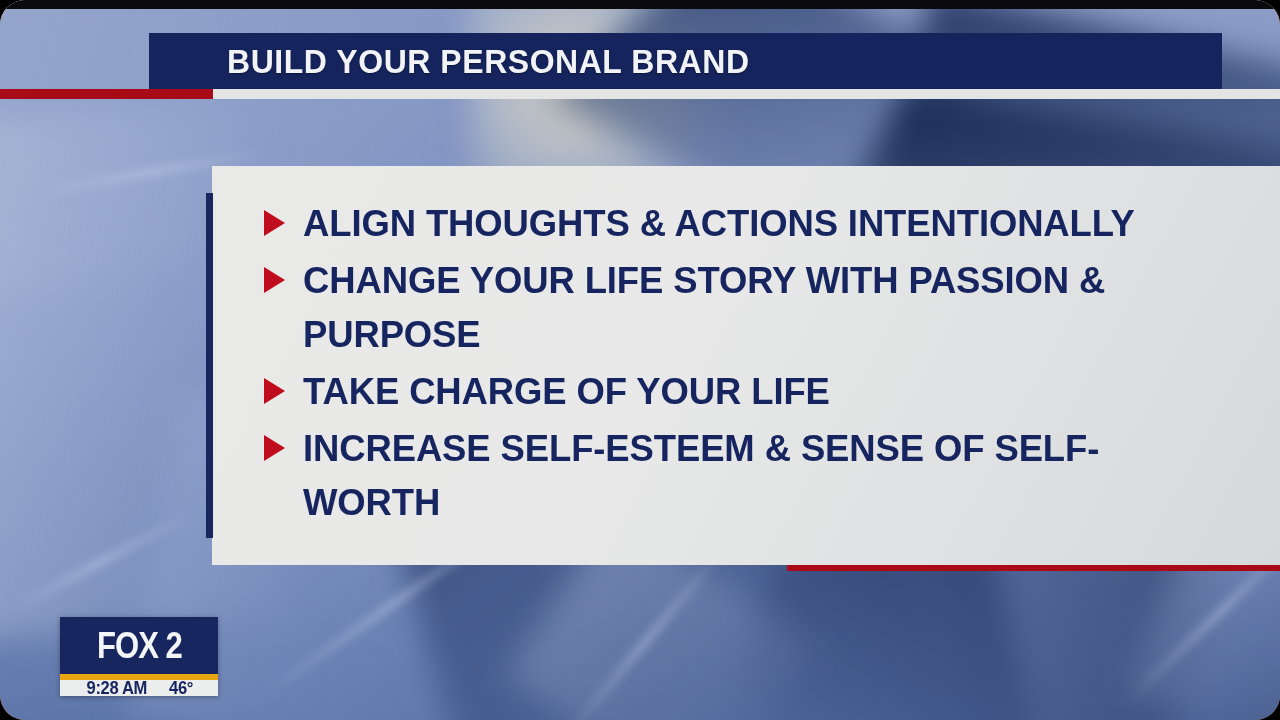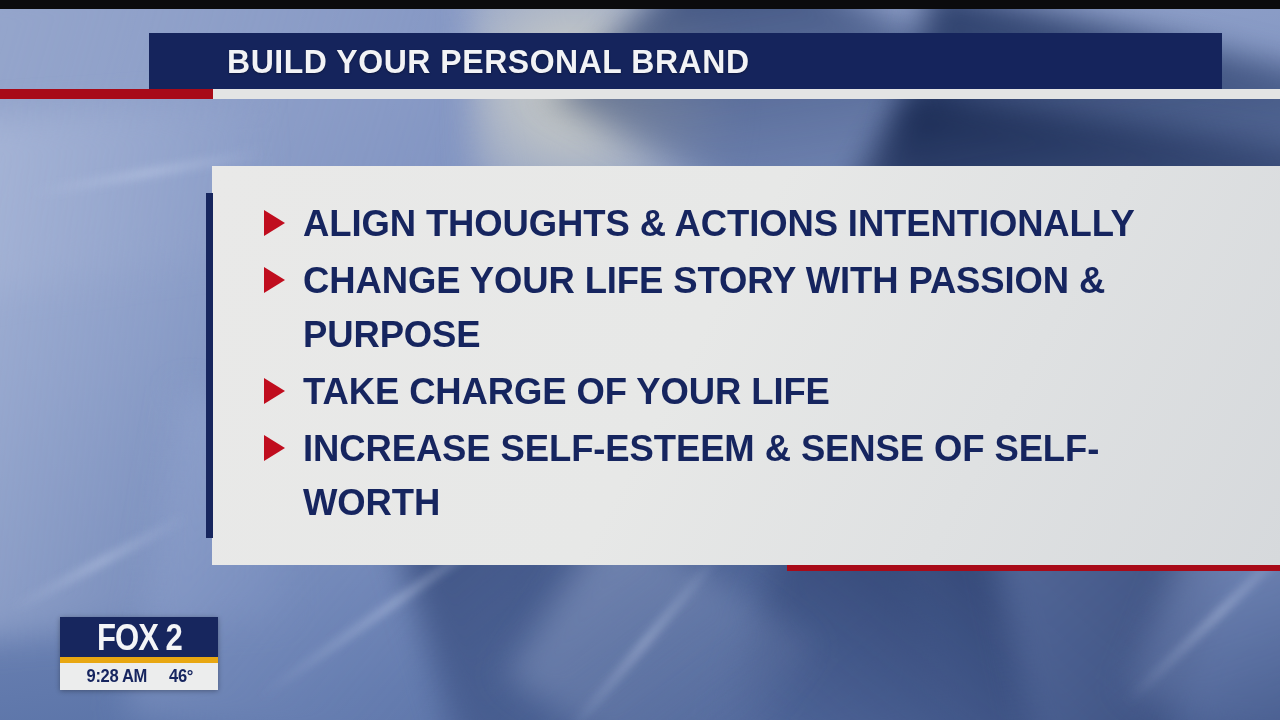--- a/index.html
+++ b/index.html
@@ -7,20 +7,21 @@
     padding: 0;
     background: #000;
   }
   #screen {
     position: relative;
     width: 1280px;
     height: 720px;
     overflow: hidden;
     font-family: "Liberation Sans", sans-serif;
     background: #f97316;
+    border-radius: 25px;
   }
 
   
   .bg {
     position: absolute;
     left: 0; top: 0;
     width: 1280px; height: 720px;
     background: linear-gradient(170deg, #8e9fc8 0%, #8fa0c9 18%, #7f93c0 40%, #6d83b4 62%, #5b74a8 80%, #51699e 100%);
   }
   .bg-shape {
@@ -161,40 +162,40 @@
   }
 
   
   .bug {
     position: absolute;
     left: 60px; top: 617px;
     width: 158px;
     box-shadow: 0 1px 5px rgba(0,0,0,.32);
   }
   .bug-logo {
-    height: 40px;
+    height: 57px;
     background: #17265e;
     display: flex;
     align-items: center;
     justify-content: center;
   }
   .bug-logo-text {
     color: #f4f5f7;
     font-size: 37px;
     font-weight: bold;
     letter-spacing: -1.2px;
     transform: scaleX(0.84);
     line-height: 1;
   }
   .bug-divider {
     height: 6px;
     background: #e8a712;
   }
   .bug-info {
-    height: 27px;
+    height: 16px;
     background: #eceded;
     display: flex;
     align-items: center;
     justify-content: center;
     gap: 18px;
   }
   .bug-time, .bug-temp {
     color: #16255f;
     font-size: 18px;
     font-weight: bold;

